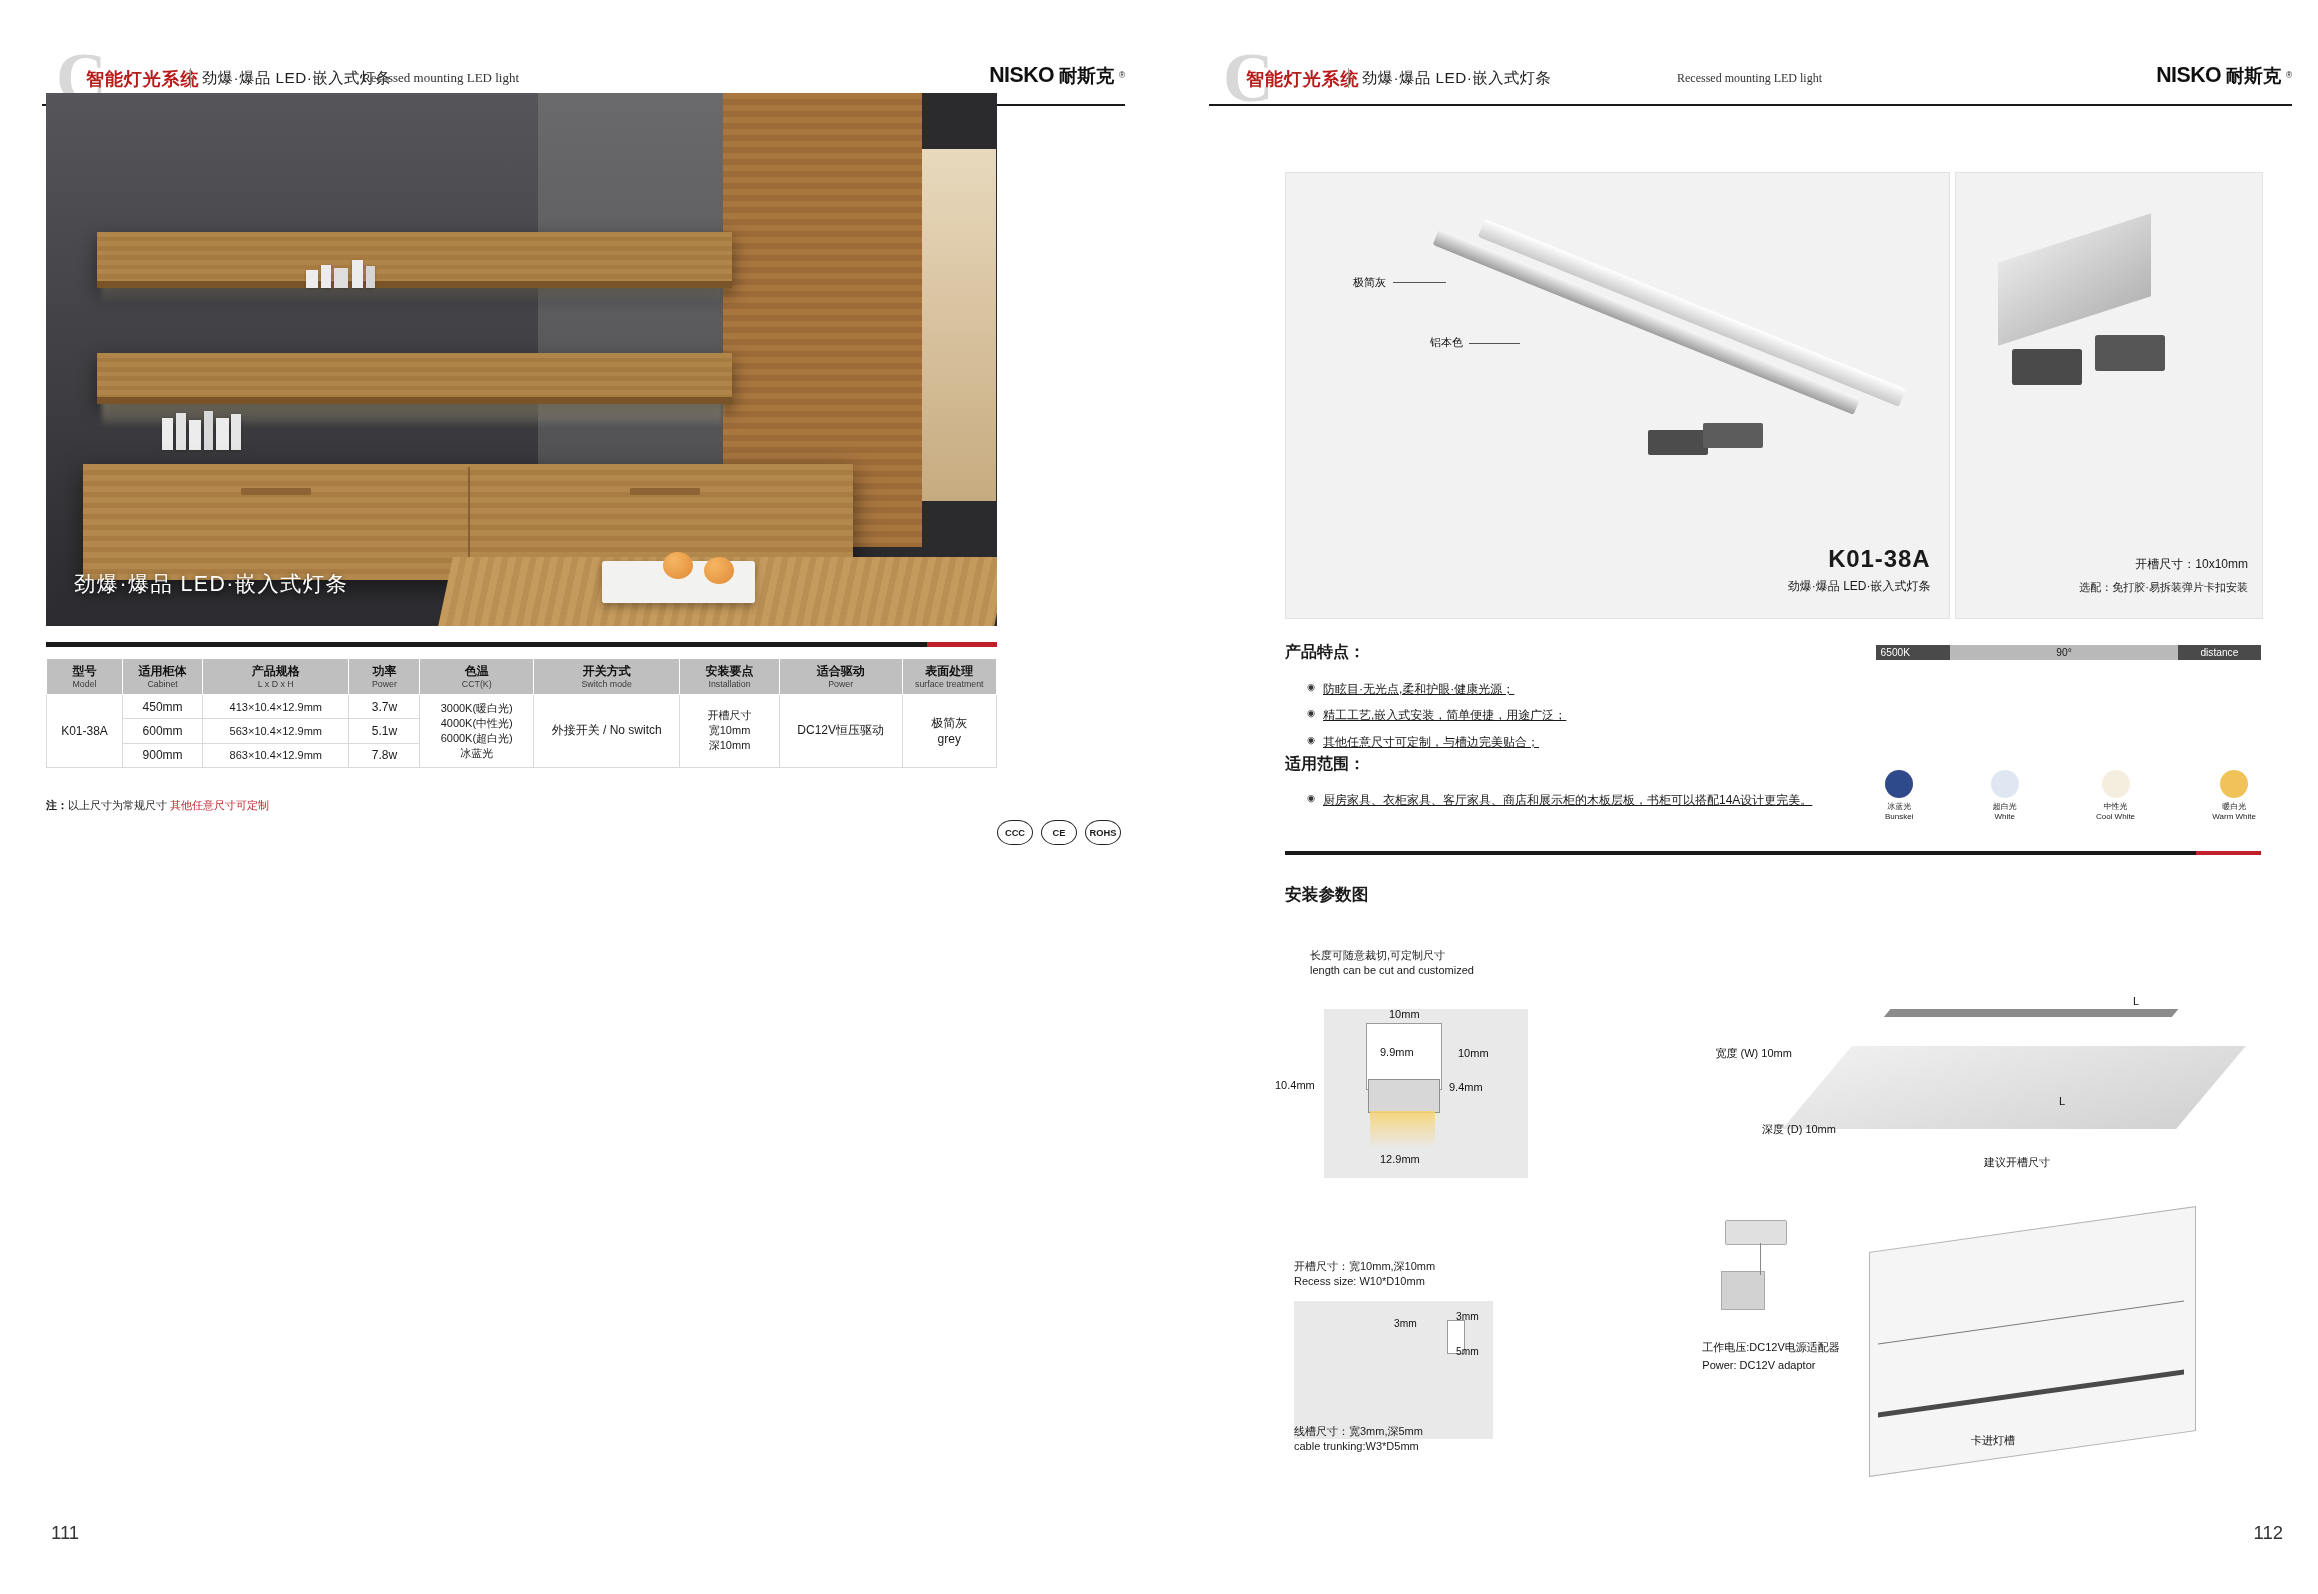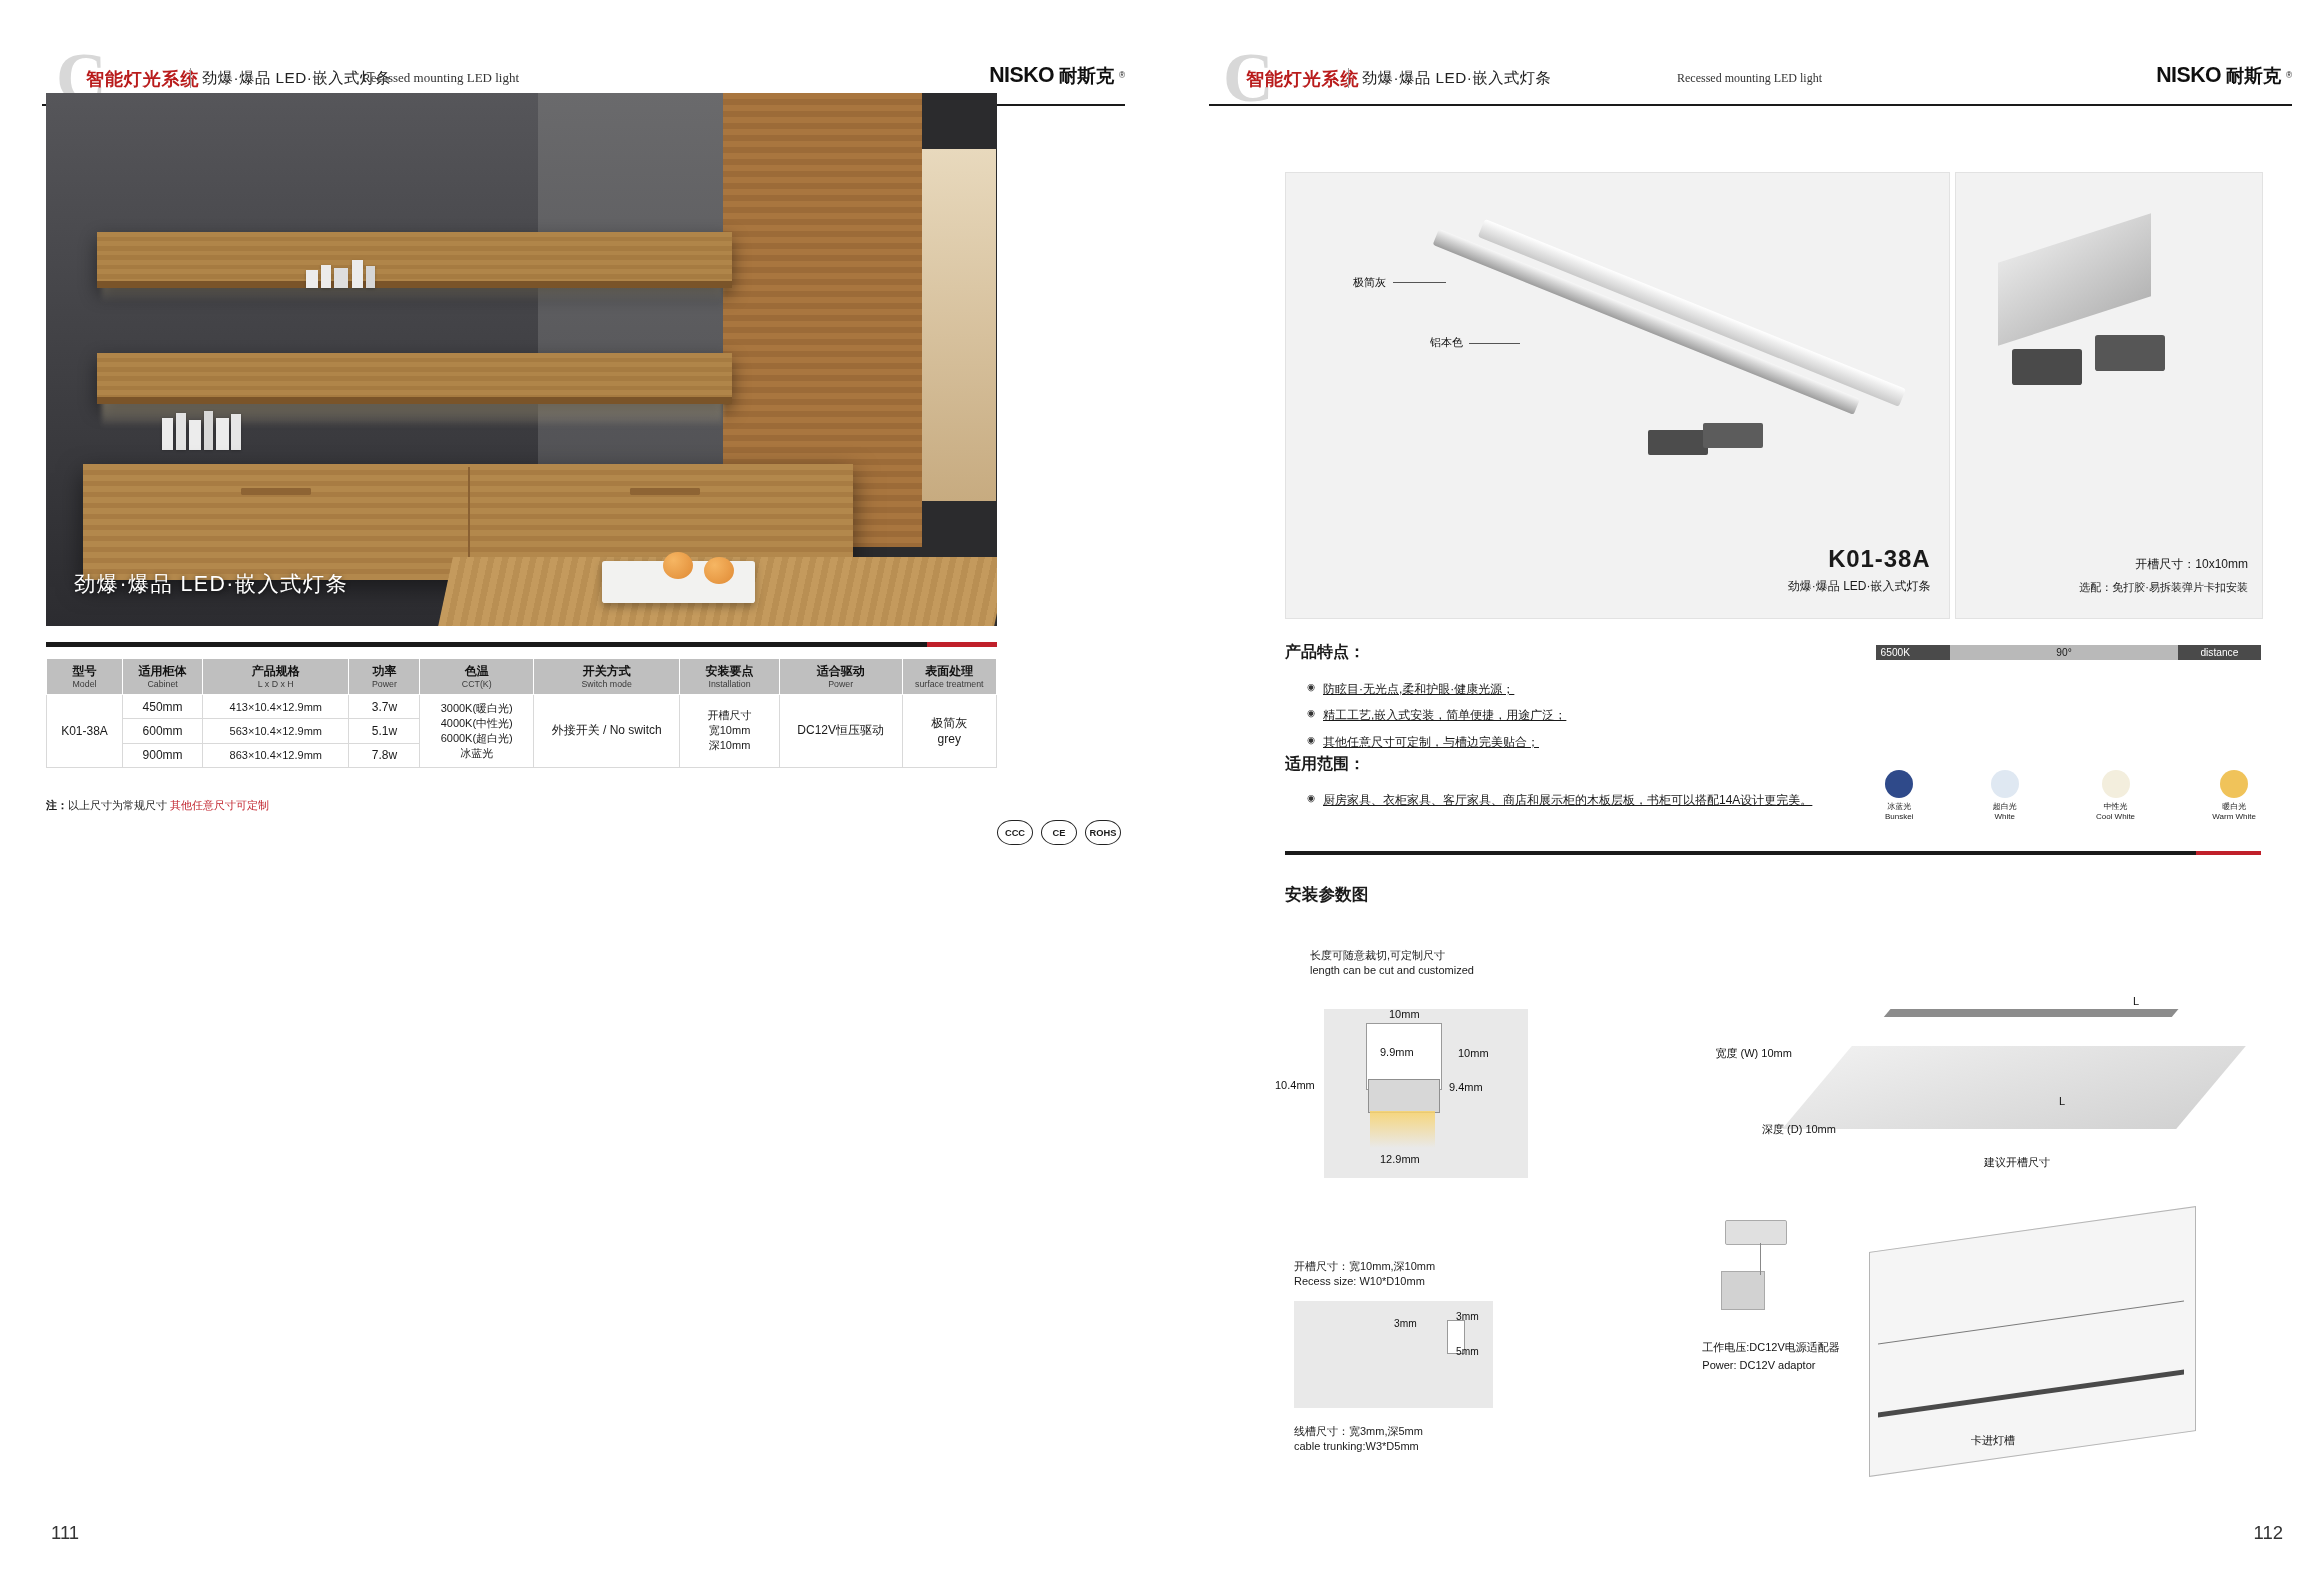--- a/index.html
+++ b/index.html
@@ -332,21 +332,21 @@
     <div class="dim-label" style="left:-49px;top:70px;">10.4mm</div>
     <div class="dim-label" style="left:125px;top:72px;">9.4mm</div>
     <div class="dim-label" style="left:56px;top:144px;">12.9mm</div>
   </div>
 
   <div class="capline" style="left:1294px;top:1259px;">
     <div>开槽尺寸：宽10mm,深10mm</div>
     <div>Recess size: W10*D10mm</div>
   </div>
 
-  <div class="diagbox" style="left:1294px;top:1301px;width:199px;height:107px;">
+  <div class="diagbox" style="left:1294px;top:1301px;width:199px;height:138px;">
     <div style="position:absolute;right:28px;top:18.5px;width:16px;height:32px;background:#fff;border:0.9px solid #9a9a9a;"></div>
     <div class="dim-label sm" style="left:100px;top:16.7px;">3mm</div>
     <div class="dim-label sm" style="left:162px;top:10.2px;">3mm</div>
     <div class="dim-label sm" style="left:162px;top:45px;">5mm</div>
   </div>
 
   <div class="capline" style="left:1294px;top:1424px;">
     <div>线槽尺寸：宽3mm,深5mm</div>
     <div>cable trunking:W3*D5mm</div>
   </div>

